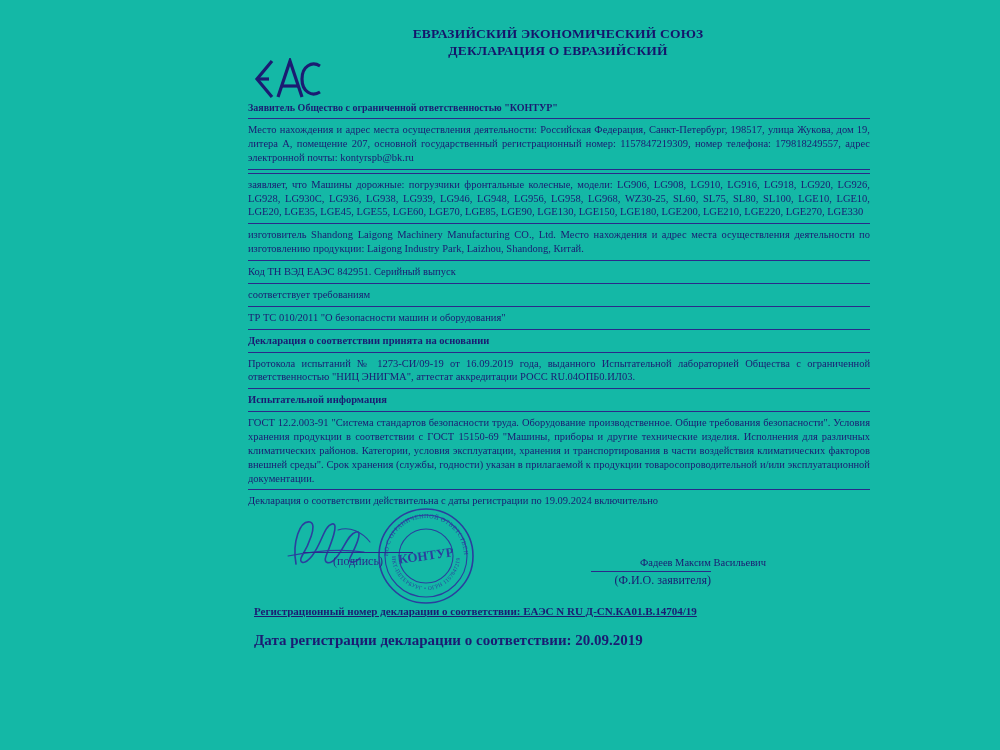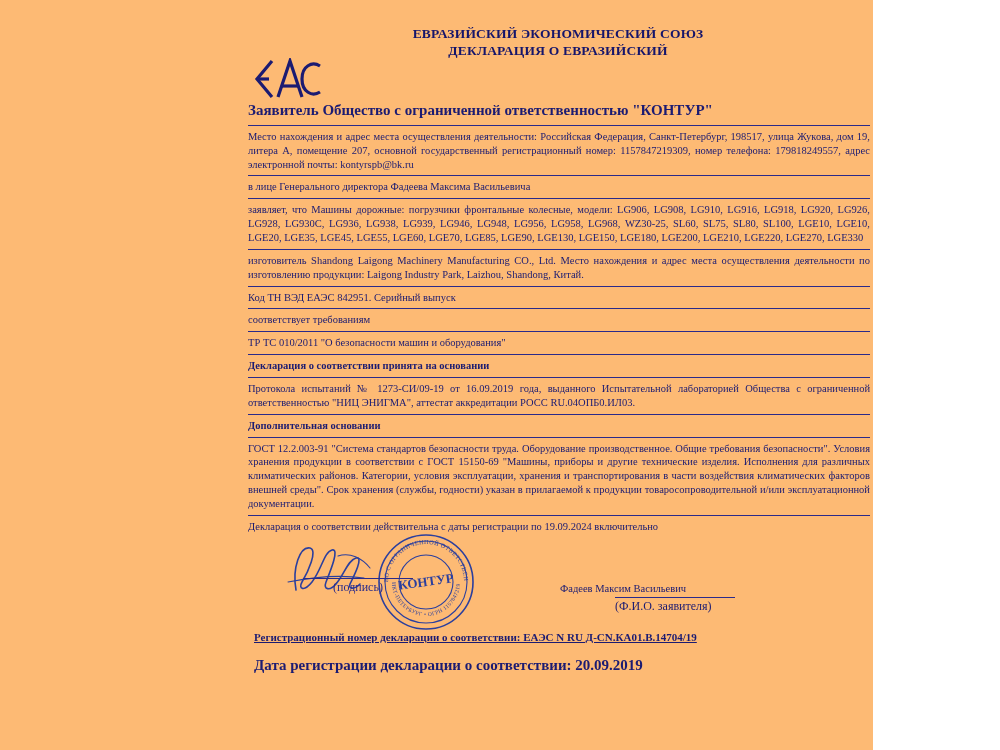--- a/index.html
+++ b/index.html
@@ -11,23 +11,23 @@
     width: 1000px;
     height: 750px;
     font-family: "Liberation Serif", serif;
     color: #1a1a6e;
     position: relative;
     overflow: hidden;
   }
   .page {
     position: absolute;
     left: 0; top: 0;
-    width: 873px;
+    width: 1000px;
     height: 750px;
-    background: #fdba74;
+    background: #14b8a6;
   }
   .doc {
     position: absolute;
     left: 248px;
     top: 26px;
     width: 620px;
   }
   .title {
     text-align: center;
     font-weight: bold;
@@ -64,21 +64,21 @@
   .sep {
     border-bottom: 1px solid #2a2a8a;
     height: 0;
     margin: 2px 0 3px 0;
   }
   .b { font-weight: bold; }
   .just { text-align: justify; }
 
   .hdrline {
     font-weight: bold;
-    font-size: 15px;
+    font-size: 10px;
   }
 
   
   .sigarea {
     position: relative;
     height: 86px;
     margin-top: 2px;
   }
   .sig-left {
     position: absolute;
@@ -91,24 +91,24 @@
     border-top: 1px solid #2a2a8a;
     font-size: 12px;
     padding-top: 1px;
     color: #2a2a8a;
     width: 110px;
     margin: 36px auto 0 auto;
     text-align: center;
   }
   .sig-right {
     position: absolute;
-    left: 312px;
+    left: 288px;
     top: 44px;
     width: 230px;
-    text-align: left;
+    text-align: right;
   }
   .sig-right .name {
     font-size: 10.5px;
   }
   .sig-right .cap {
     border-top: 1px solid #2a2a8a;
     font-size: 12px;
     width: 120px;
     margin: 1px auto 0 auto;
     padding-top: 1px;
@@ -170,21 +170,20 @@
   </div>
 
   <div class="body">
 
     <div class="row hdrline">Заявитель Общество с ограниченной ответственностью "КОНТУР"</div>
     <div class="sep"></div>
 
     <div class="row just">Место нахождения и адрес места осуществления деятельности: Российская Федерация, Санкт-Петербург, 198517, улица Жукова, дом 19, литера А, помещение 207, основной государственный регистрационный номер: 1157847219309, номер телефона: 179818249557, адрес электронной почты: kontyrspb@bk.ru</div>
     <div class="sep"></div>
 
-    <div class="row">в лице Генерального директора Фадеева Максима Васильевича</div>
     <div class="sep"></div>
 
     <div class="row just">заявляет, что Машины дорожные: погрузчики фронтальные колесные, модели: LG906, LG908, LG910, LG916, LG918, LG920, LG926, LG928, LG930C, LG936, LG938, LG939, LG946, LG948, LG956, LG958, LG968, WZ30-25, SL60, SL75, SL80, SL100, LGE10, LGE10, LGE20, LGE35, LGE45, LGE55, LGE60, LGE70, LGE85, LGE90, LGE130, LGE150, LGE180, LGE200, LGE210, LGE220, LGE270, LGE330</div>
     <div class="sep"></div>
 
     <div class="row just">изготовитель Shandong Laigong Machinery Manufacturing CO., Ltd. Место нахождения и адрес места осуществления деятельности по изготовлению продукции: Laigong Industry Park, Laizhou, Shandong, Китай.</div>
     <div class="sep"></div>
 
     <div class="row">Код ТН ВЭД ЕАЭС 842951. Серийный выпуск</div>
     <div class="sep"></div>
@@ -194,21 +193,21 @@
 
     <div class="row">ТР ТС 010/2011 "О безопасности машин и оборудования"</div>
     <div class="sep"></div>
 
     <div class="row b">Декларация о соответствии принята на основании</div>
     <div class="sep"></div>
 
     <div class="row just">Протокола испытаний № 1273-СИ/09-19 от 16.09.2019 года, выданного Испытательной лабораторией Общества с ограниченной ответственностью "НИЦ ЭНИГМА", аттестат аккредитации РОСС RU.04ОПБ0.ИЛ03.</div>
     <div class="sep"></div>
 
-    <div class="row b">Дополнительная основании</div>
+    <div class="row b">Испытательной информация</div>
     <div class="sep"></div>
 
     <div class="row just">ГОСТ 12.2.003-91 "Система стандартов безопасности труда. Оборудование производственное. Общие требования безопасности". Условия хранения продукции в соответствии с ГОСТ 15150-69 "Машины, приборы и другие технические изделия. Исполнения для различных климатических районов. Категории, условия эксплуатации, хранения и транспортирования в части воздействия климатических факторов внешней среды". Срок хранения (службы, годности) указан в прилагаемой к продукции товаросопроводительной и/или эксплуатационной документации.</div>
     <div class="sep"></div>
 
     <div class="row">Декларация о соответствии действительна с даты регистрации по 19.09.2024 включительно</div>
 
     <div class="sigarea">
 
       <div class="squiggle">

